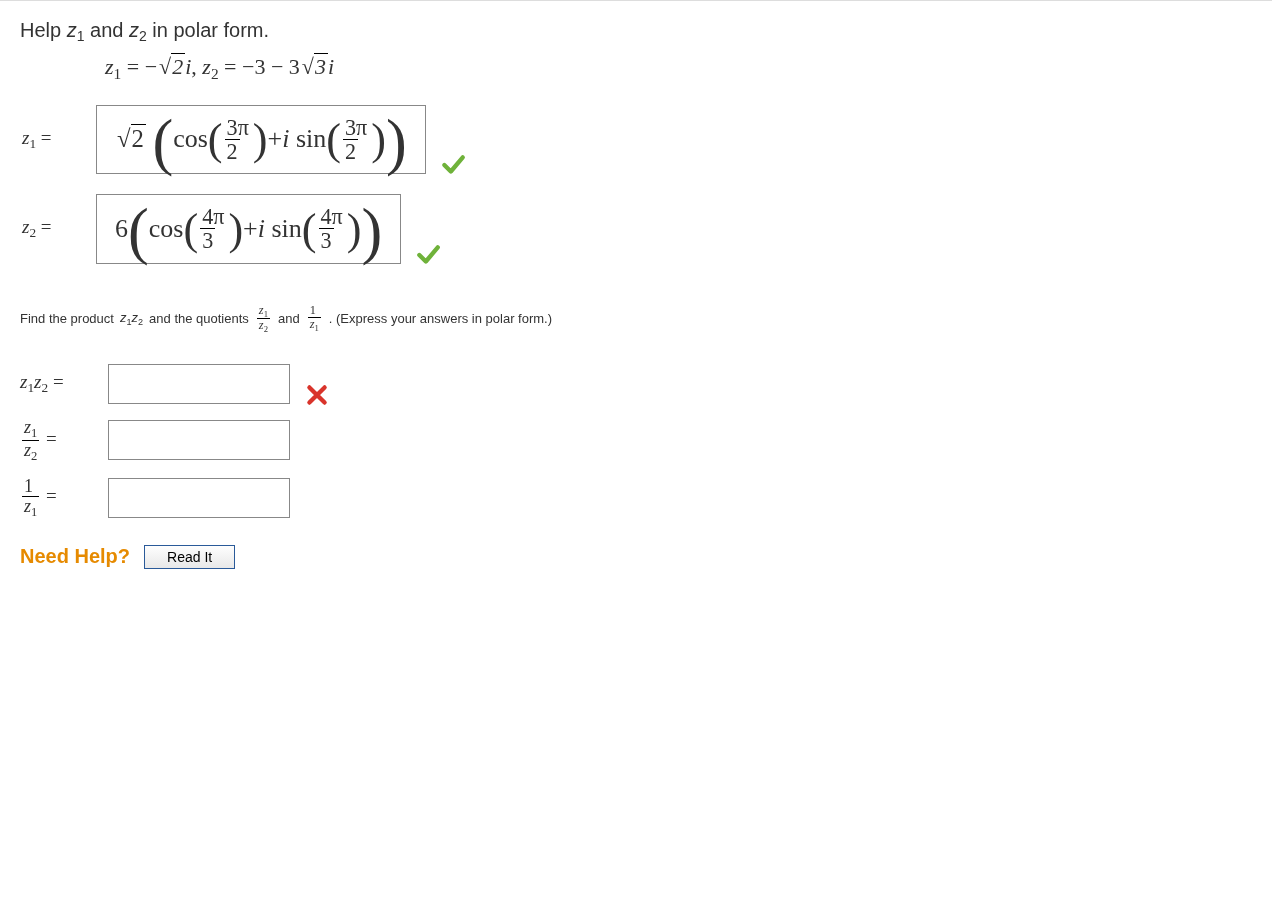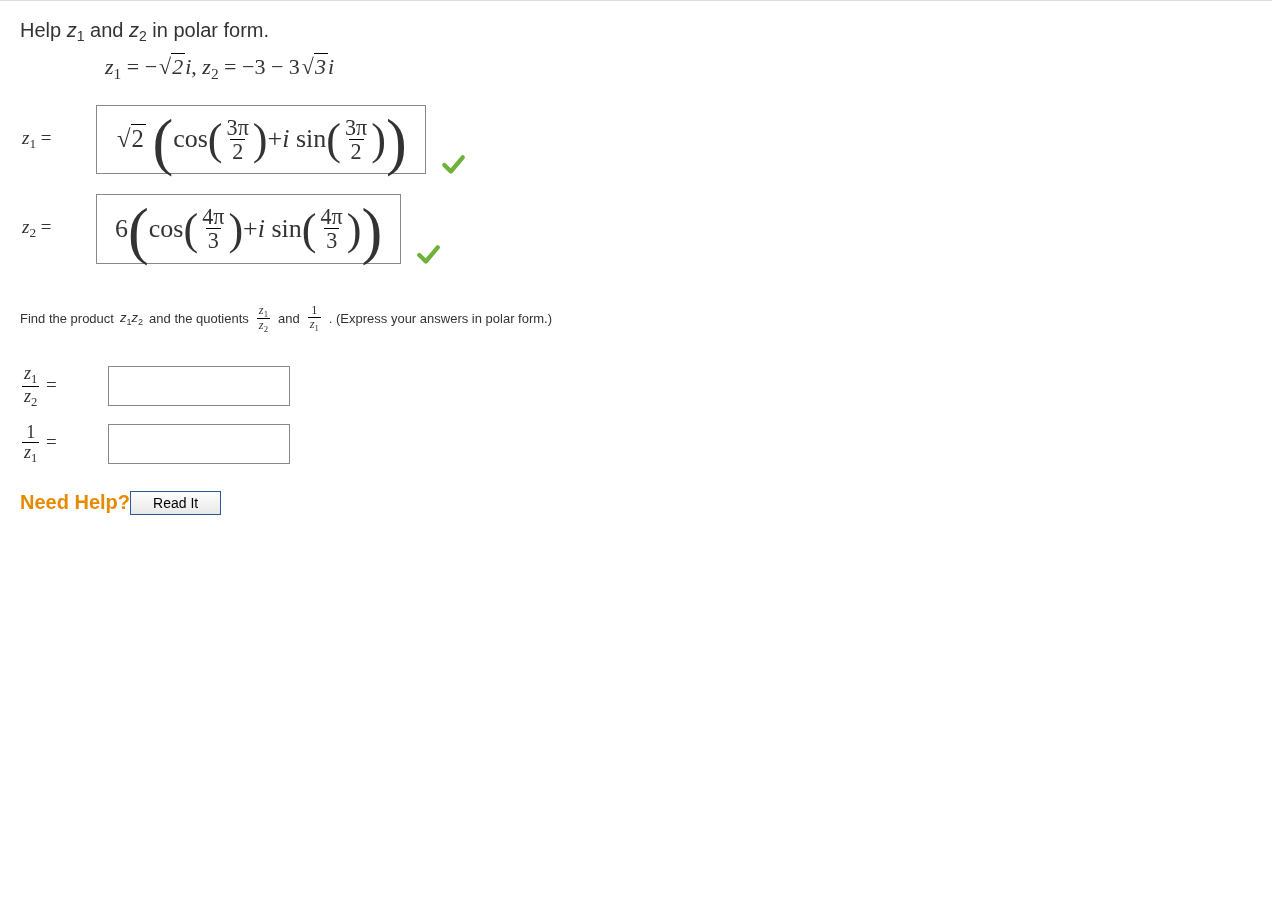--- a/index.html
+++ b/index.html
@@ -81,21 +81,21 @@
     font-weight: 200;
     line-height: 0;
     position: relative;
     top: 0.02em;
     font-style: normal;
   }
 
   .frac {
     display: inline-flex;
     flex-direction: column;
-    align-items: center;
+    align-items: flex-start;
     vertical-align: middle;
     font-size: 0.85em;
     line-height: 1.05;
     margin: 0 2px;
     font-style: normal;
   }
   .frac .num { padding: 0 2px; }
   .frac .den {
     border-top: 1.2px solid #000;
     padding: 0 2px;
@@ -130,21 +130,21 @@
     align-items: center;
     gap: 14px;
     margin: 14px 0;
   }
   .blank-row .answer-label { min-width: 74px; }
 
   .need-help {
     margin-top: 26px;
     display: flex;
     align-items: center;
-    gap: 0;
+    gap: 14px;
   }
   .need-help-label {
     color: #e68a00;
     font-weight: bold;
     font-size: 20px;
   }
   .read-it-btn {
     background: linear-gradient(#fefefe, #e8e8e8);
     border: 1px solid #2a5a99;
     padding: 3px 22px;
@@ -246,20 +246,31 @@
   <span> and </span>
   <span class="frac textfrac">
     <span class="num mrm">1</span>
     <span class="den"><span>z</span><span class="sub mrm">1</span></span>
   </span>
   <span>.  (Express your answers in polar form.)</span>
 </div>
 
 <div class="blank-rows">
 
+  <div class="blank-row">
+    <span class="answer-label">
+      <span>z</span><span class="sub mrm">1</span><span>z</span><span class="sub mrm">2</span><span class="mrm"> = </span>
+    </span>
+    <div class="answer-box empty"></div>
+    <span class="cross-icon">
+      <svg viewBox="0 0 24 24">
+          <path d="M5 5 L19 19 M19 5 L5 19" fill="none" stroke="#d9342b" stroke-width="4" stroke-linecap="round"></path>
+        </svg>
+    </span>
+  </div>
 
   <div class="blank-row">
     <span class="answer-label">
       <span class="frac textfrac">
         <span class="num"><span>z</span><span class="sub mrm">1</span></span>
         <span class="den"><span>z</span><span class="sub mrm">2</span></span>
       </span>
       <span class="mrm"> = </span>
     </span>
     <div class="answer-box empty"></div>

